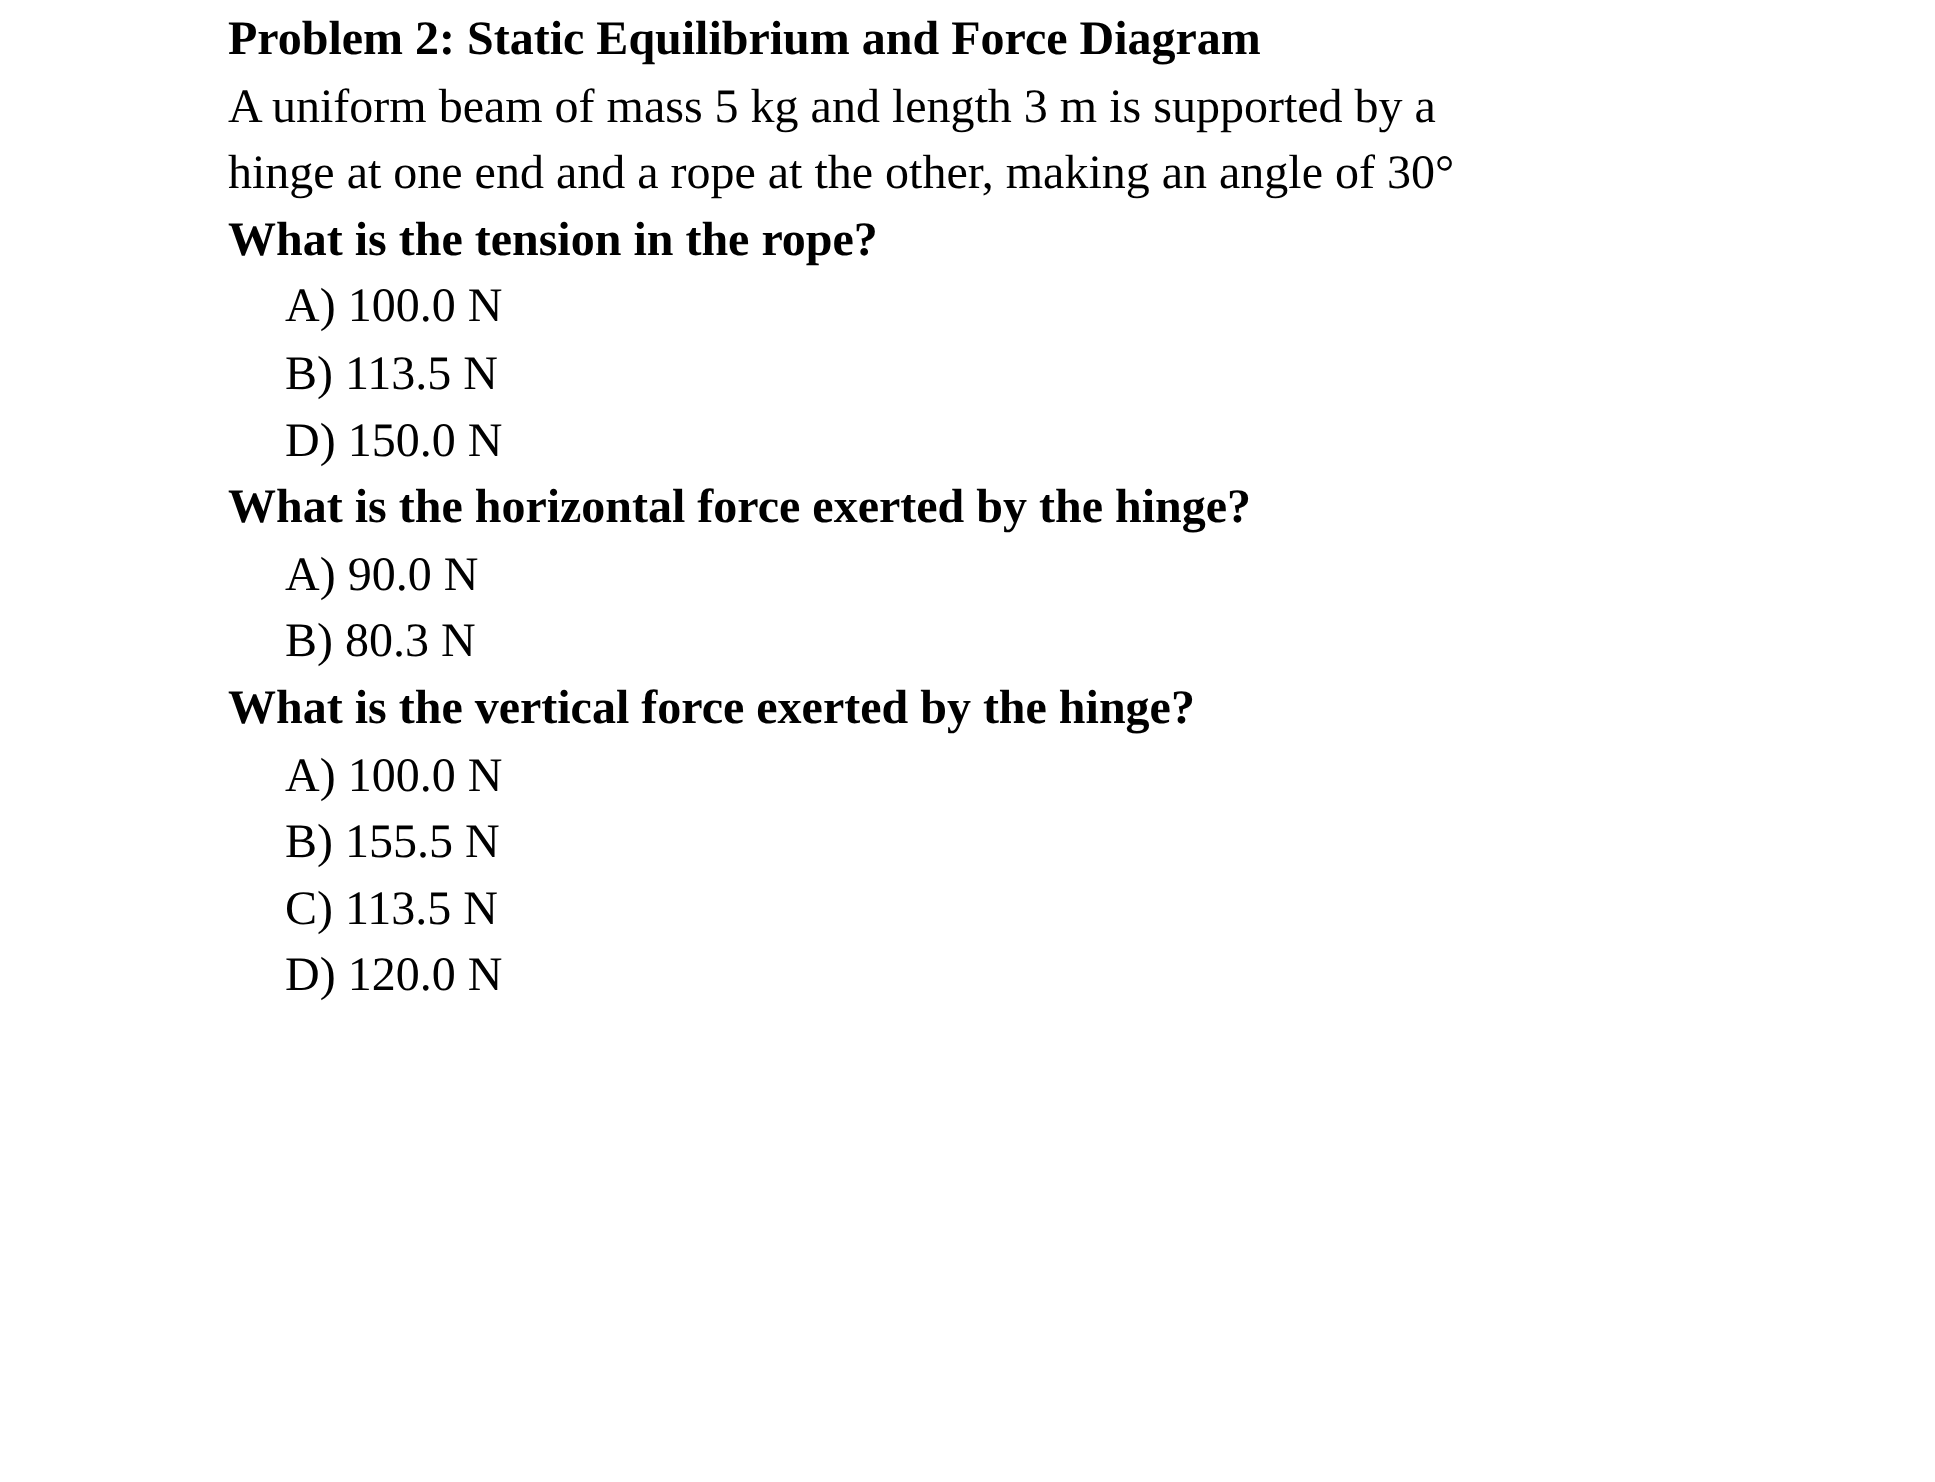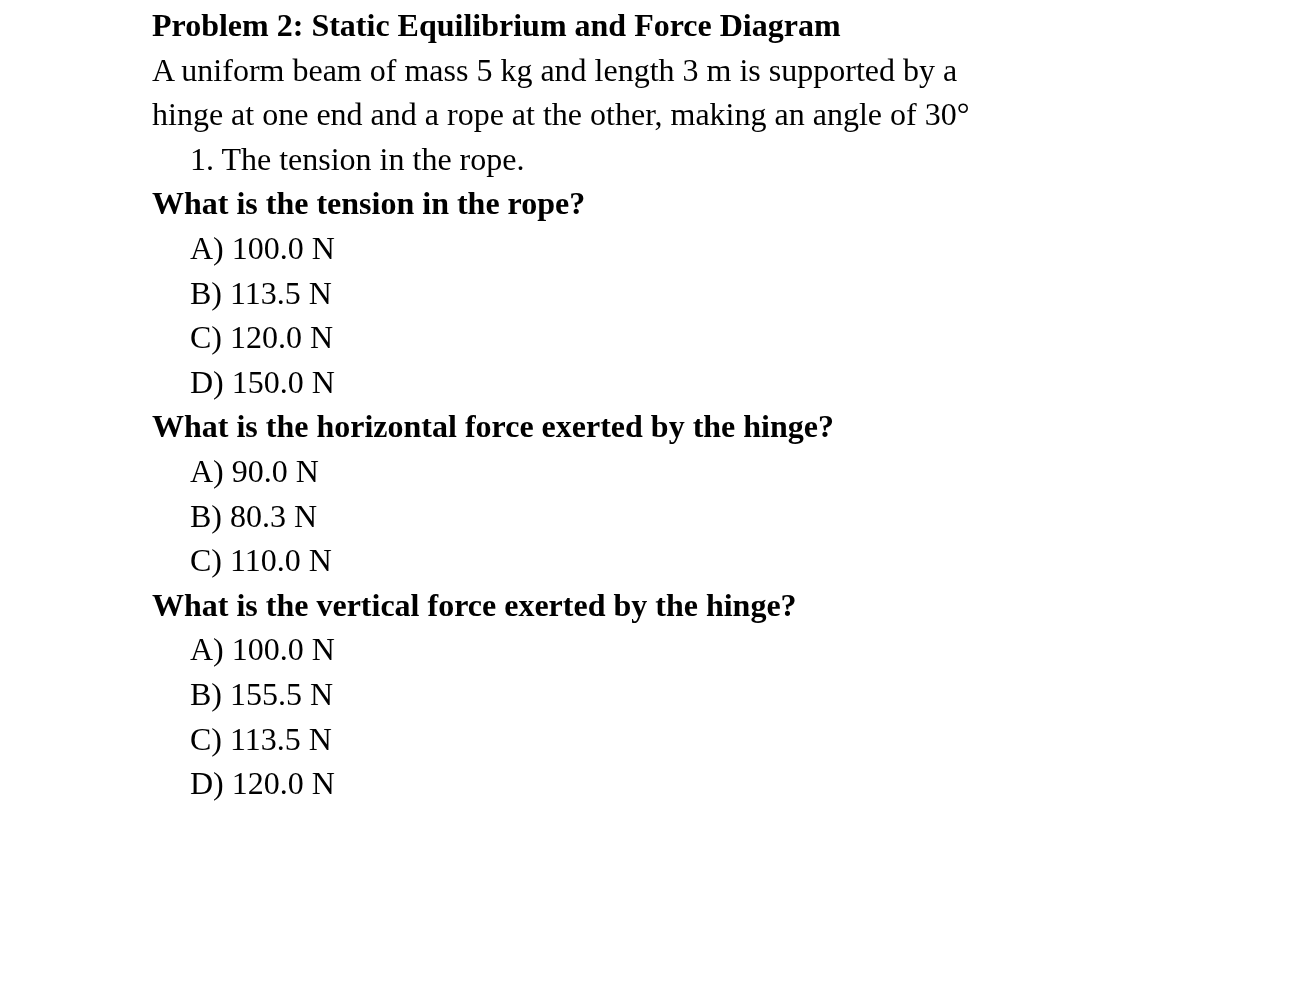--- a/index.html
+++ b/index.html
@@ -35,32 +35,29 @@
 </head>
 <body>
 
 <div class="doc">
 
   <div class="line bold">Problem 2: Static Equilibrium and Force Diagram</div>
 
   <div class="line">A uniform beam of mass 5 kg and length 3 m is supported by a</div>
   <div class="line">hinge at one end and a rope at the other, making an angle of 30°</div>
 
-  <div class="line indent"><span>1.</span> <span>The tension in the rope.</span></div>
 
   <div class="line bold">What is the tension in the rope?</div>
   <div class="line indent"><span>A)</span> <span>100.0 N</span></div>
   <div class="line indent"><span>B)</span> <span>113.5 N</span></div>
-  <div class="line indent"><span>C)</span> <span>120.0 N</span></div>
   <div class="line indent"><span>D)</span> <span>150.0 N</span></div>
 
   <div class="line bold">What is the horizontal force exerted by the hinge?</div>
   <div class="line indent"><span>A)</span> <span>90.0 N</span></div>
   <div class="line indent"><span>B)</span> <span>80.3 N</span></div>
-  <div class="line indent"><span>C)</span> <span>110.0 N</span></div>
 
   <div class="line bold">What is the vertical force exerted by the hinge?</div>
   <div class="line indent"><span>A)</span> <span>100.0 N</span></div>
   <div class="line indent"><span>B)</span> <span>155.5 N</span></div>
   <div class="line indent"><span>C)</span> <span>113.5 N</span></div>
   <div class="line indent"><span>D)</span> <span>120.0 N</span></div>
 
 </div>
 
 </body></html>

